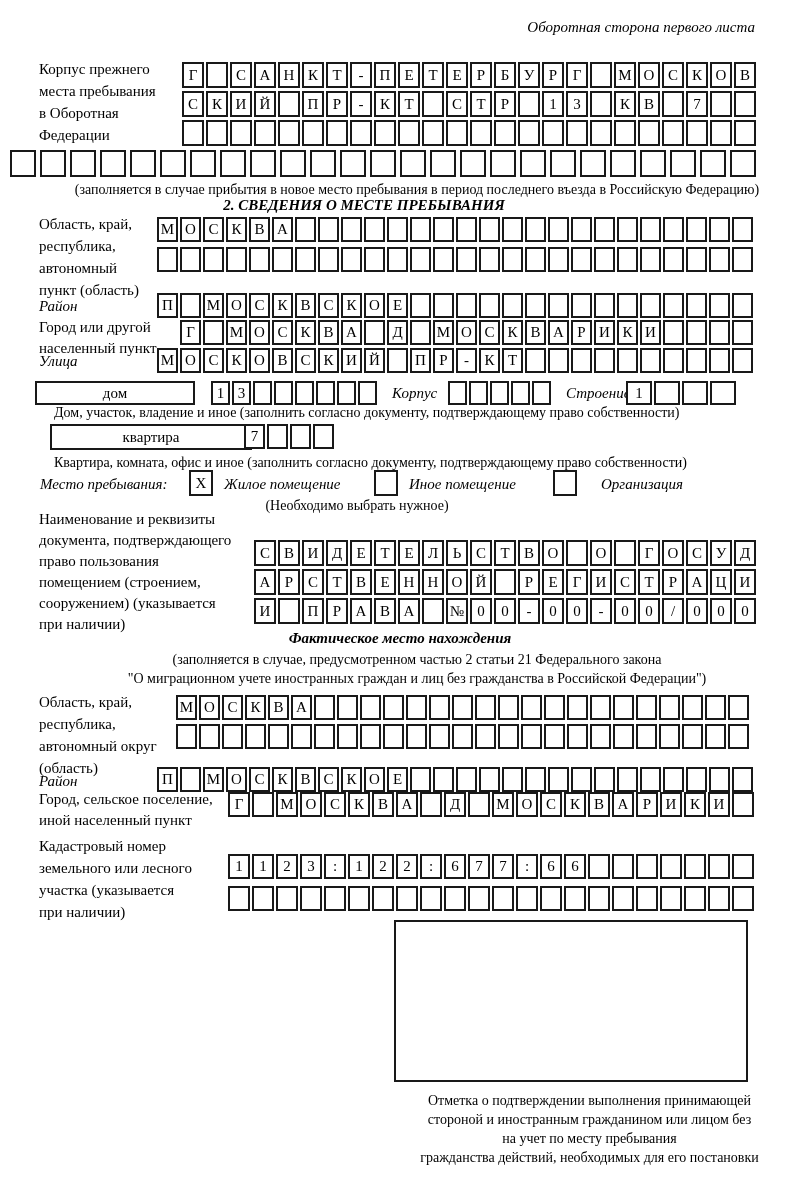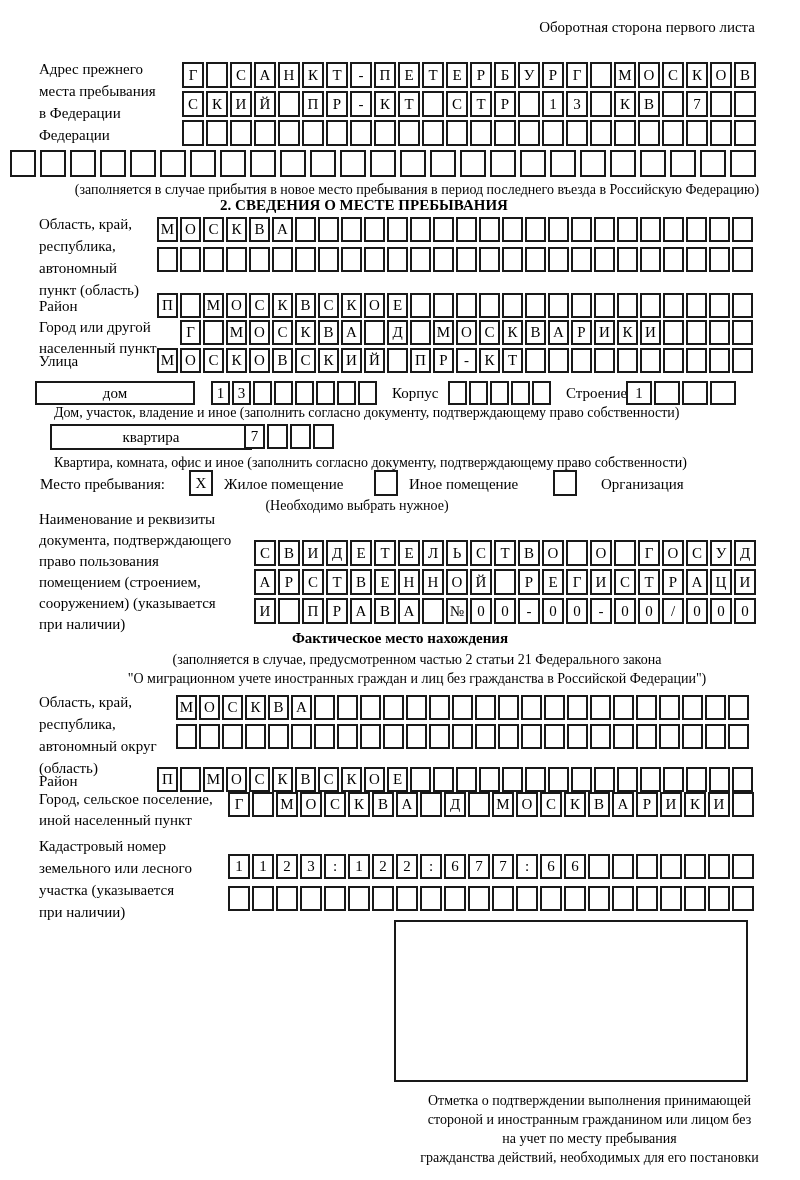--- a/index.html
+++ b/index.html
@@ -1,21 +1,21 @@
 <!DOCTYPE html>
 <html lang="ru"><head>
 <meta charset="utf-8">
 <style>
   html,body{margin:0;padding:0;background:#fff;}
   .page{
     position:relative;width:800px;height:1180px;background:#ffffff;
     font-family:"Liberation Serif","DejaVu Serif",serif;color:#000;
     overflow:hidden;
   }
-  .t{position:absolute;white-space:nowrap;font-size:15px;line-height:18px;}
+  .t{position:absolute;white-space:nowrap;font-size:15px;line-height:18px;font-style:italic;}
   .bold{font-weight:bold;}
   .cap{position:absolute;font-size:14px;line-height:17px;white-space:nowrap;margin-left:17px;}
   .center{text-align:center;white-space:normal;}
   .lblblock{position:absolute;font-size:15px;}
   .lblblock div{line-height:22px;white-space:nowrap;}
   .lh21 div{line-height:21px;}
   .boxrow{position:absolute;display:flex;gap:2px;}
   .cb{
     box-sizing:border-box;flex:0 0 auto;width:21px;height:25px;
     border:2px solid #191919;display:flex;align-items:center;justify-content:center;
@@ -104,23 +104,23 @@
   #markCap{left:385px;top:1091px;width:375px;font-size:14px;line-height:19px;}
 </style>
 </head>
 <body>
 
 <div class="page">
 
   <div class="t" id="side-note">Оборотная сторона первого листа</div>
 
   <div class="lblblock" id="lblA">
-    <div>Адрес прежнего</div>
+    <div>Корпус прежнего</div>
     <div>места пребывания</div>
-    <div>в Федерации</div>
+    <div>в Оборотная</div>
     <div>Федерации</div>
   </div>
   <div class="boxrow a" id="rowA1">
       <span class="cb">Г</span>
       <span class="cb"></span>
       <span class="cb">С</span>
       <span class="cb">А</span>
       <span class="cb">Н</span>
       <span class="cb">К</span>
       <span class="cb">Т</span>

